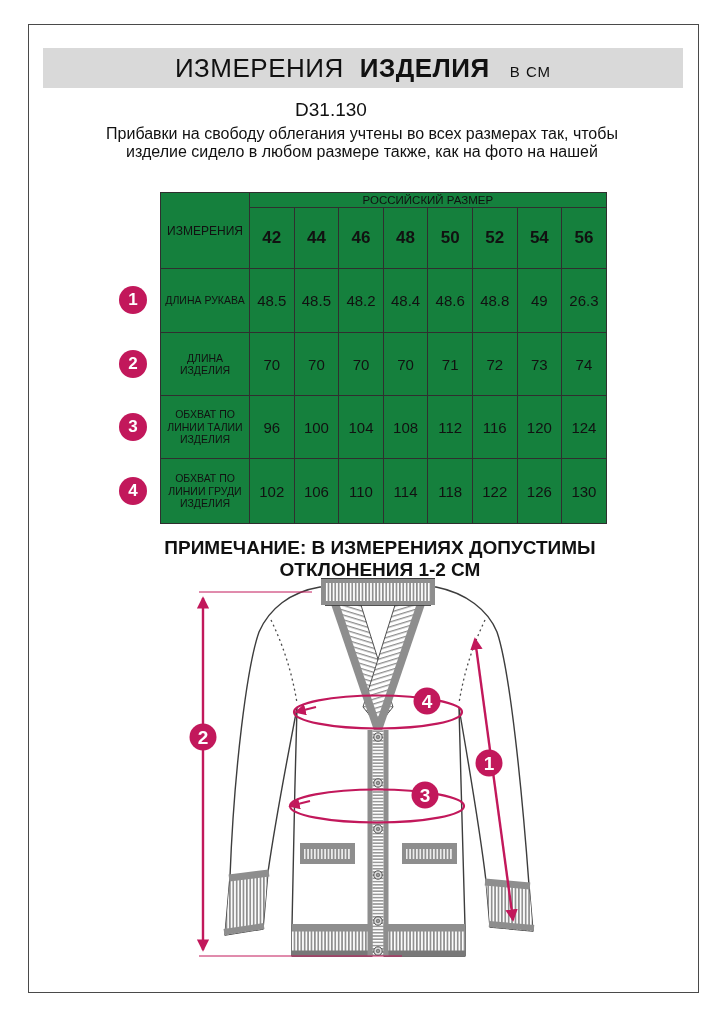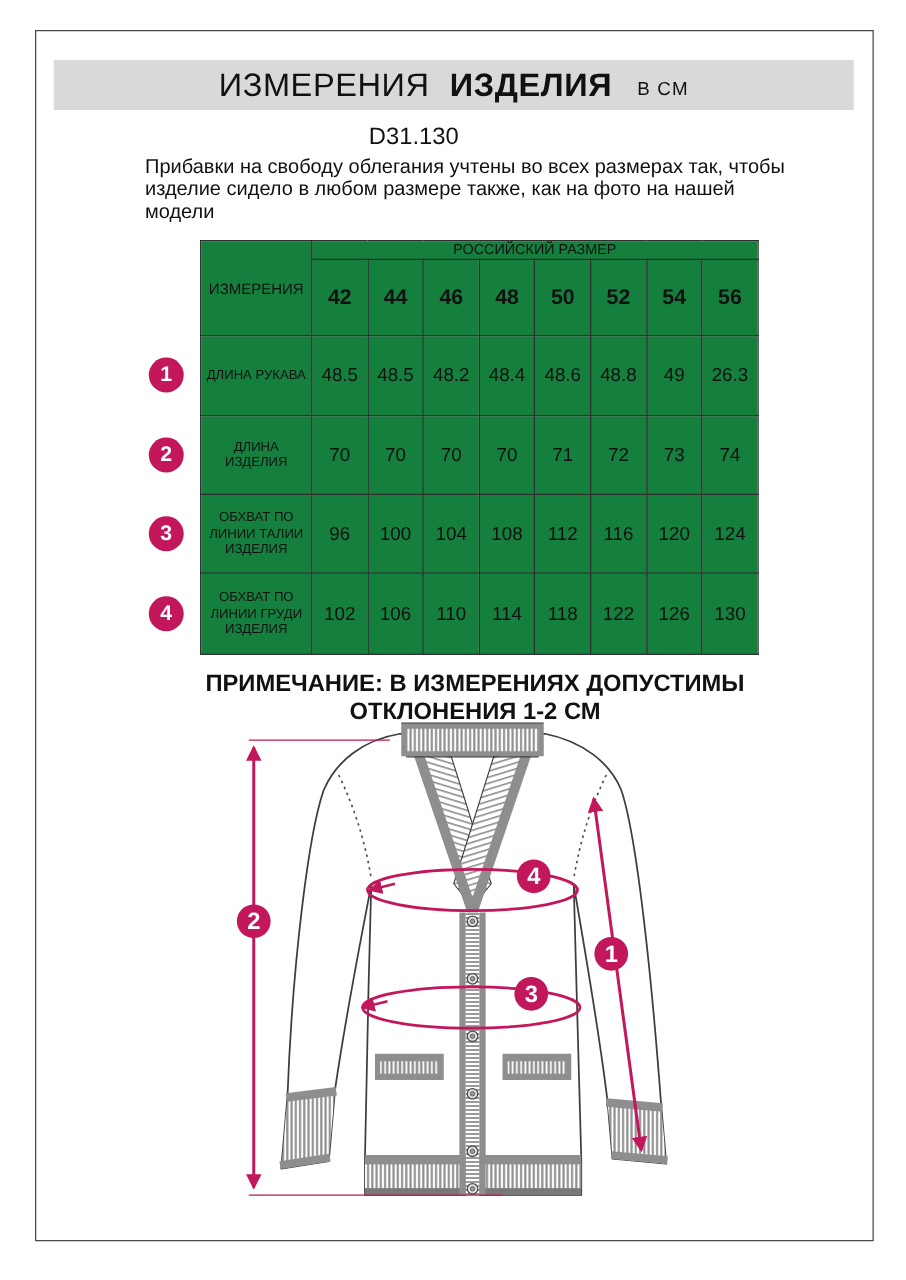--- a/index.html
+++ b/index.html
@@ -4,21 +4,21 @@
 <style>
   html,body{margin:0;padding:0;background:#fff;}
   body{width:725px;height:1024px;position:relative;font-family:"Liberation Sans",sans-serif;color:#111;overflow:hidden;}
   .abs{position:absolute;}
   .page-border{left:28px;top:24px;width:669px;height:967px;border:1.5px solid #4a4a4a;}
   .header-band{left:43px;top:48px;width:640px;height:40px;background:#D9D9D9;display:flex;align-items:center;justify-content:center;}
   .header-band .t1{font-size:26px;font-weight:400;letter-spacing:.5px;}
   .header-band .t2{font-size:26px;font-weight:700;margin-left:16px;letter-spacing:.5px;}
   .header-band .t3{font-size:15px;font-weight:400;margin-left:20px;padding-top:6px;letter-spacing:1px;}
   .code{left:0;top:99px;width:662px;text-align:center;font-size:19px;}
-  .desc{left:116px;top:125px;width:520px;font-size:16px;line-height:18px;}
+  .desc{left:102px;top:125px;width:520px;text-align:center;font-size:16px;line-height:18px;}
   .note{left:150px;top:537px;width:460px;text-align:center;font-size:19px;font-weight:700;}
   
   table.sizes{position:absolute;left:160px;top:192px;border-collapse:collapse;table-layout:fixed;}
   table.sizes td{border:1px solid #2f2f2f;text-align:center;vertical-align:middle;padding:0;background:#15803d;}
   td.corner{width:88px;font-size:12px;}
   td.group{font-size:11.5px;height:14px;}
   td.size{width:43.6px;font-size:17px;font-weight:700;height:60px;}
   td.val{font-size:15px;}
   td.rowlabel{font-size:10.5px;line-height:12.5px;padding:0 8px;}
   tr.r1 td{height:63px;}
@@ -38,21 +38,20 @@
   <span class="t1">ИЗМЕРЕНИЯ</span>
   <span class="t2">ИЗДЕЛИЯ</span>
   <span class="t3">В СМ</span>
 </div>
 
 <div class="abs code">D31.130</div>
 
 <div class="abs desc">
   <div>Прибавки на свободу облегания учтены во всех размерах так, чтобы</div>
   <div>изделие сидело в любом размере также, как на фото на нашей</div>
-  <div>модели</div>
 </div>
 
 <table class="sizes">
   <tbody>
       <tr>
     <td class="corner" rowspan="2">ИЗМЕРЕНИЯ</td>
     <td class="group" colspan="8">РОССИЙСКИЙ РАЗМЕР</td>
   </tr>
   <tr>
     <td class="size">42</td>

